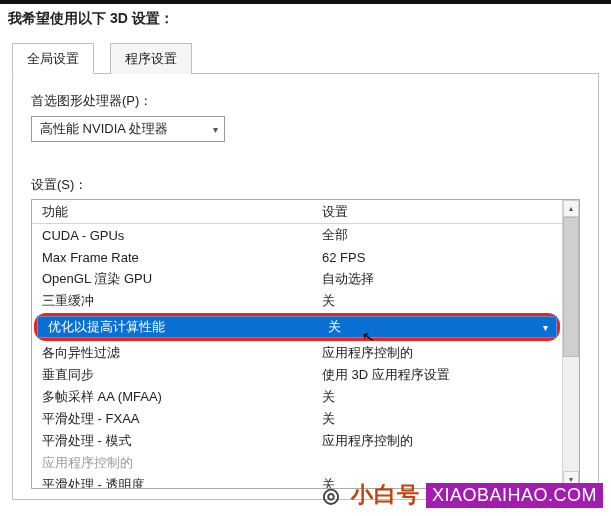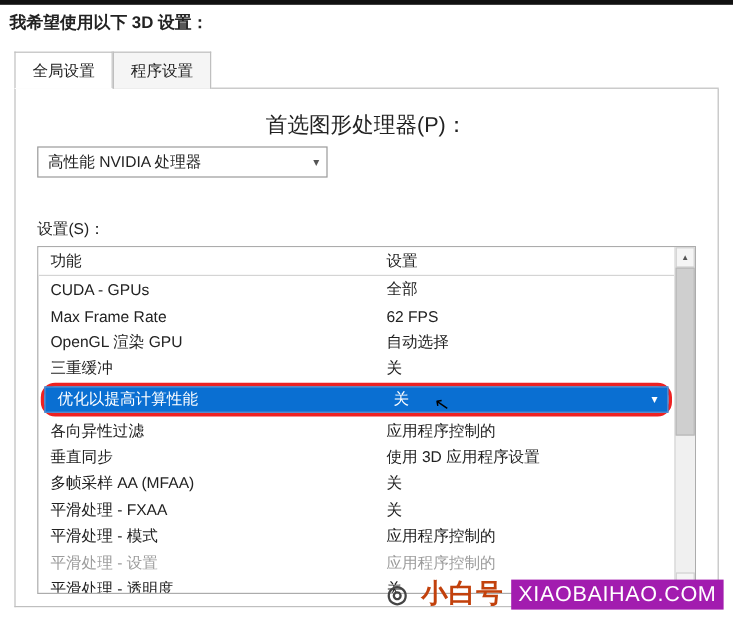--- a/index.html
+++ b/index.html
@@ -26,46 +26,45 @@
     display: flex;
     border-bottom: 1px solid #bfbfbf;
     margin: 4px 12px 0 12px;
     position: relative;
   }
   .tab {
     padding: 6px 14px 5px 14px;
     border: 1px solid #bfbfbf;
     border-bottom: none;
     background: #f5f5f5;
-    margin-right: 0;
+    margin-right: 16px;
     font-size: 13px;
     position: relative;
     top: 1px;
     cursor: default;
   }
   .tab.active {
     background: #fff;
     border-bottom: 1px solid #fff;
   }
   .panel {
     border: 1px solid #bfbfbf;
     border-top: none;
     margin: 0 12px 10px 12px;
     padding: 18px 18px 10px 18px;
   }
   .field-label {
-    font-size: 18px;
+    font-size: 13px;
     margin-bottom: 6px;
-    text-align: center;
   }
   .select-like {
     border: 1px solid #9a9a9a;
     background: #fff;
     height: 26px;
-    width: 242px;
+    width: 194px;
     display: flex;
     align-items: center;
     justify-content: space-between;
     padding: 0 6px 0 8px;
     font-size: 13px;
   }
   .chev {
     font-size: 10px;
     color: #555;
   }
@@ -260,21 +259,20 @@
         </div>
         <div class="row">
           <div class="cell col1">平滑处理 - FXAA</div>
           <div class="cell col2">关</div>
         </div>
         <div class="row">
           <div class="cell col1">平滑处理 - 模式</div>
           <div class="cell col2">应用程序控制的</div>
         </div>
         <div class="row disabled">
-          <div class="cell col1">平滑处理 - 设置</div>
           <div class="cell col2">应用程序控制的</div>
         </div>
         <div class="row">
           <div class="cell col1">平滑处理 - 透明度</div>
           <div class="cell col2">关</div>
         </div>
       </div>
     </div>
     <div class="scrollbar">
       <div class="sb-btn">▴</div>

